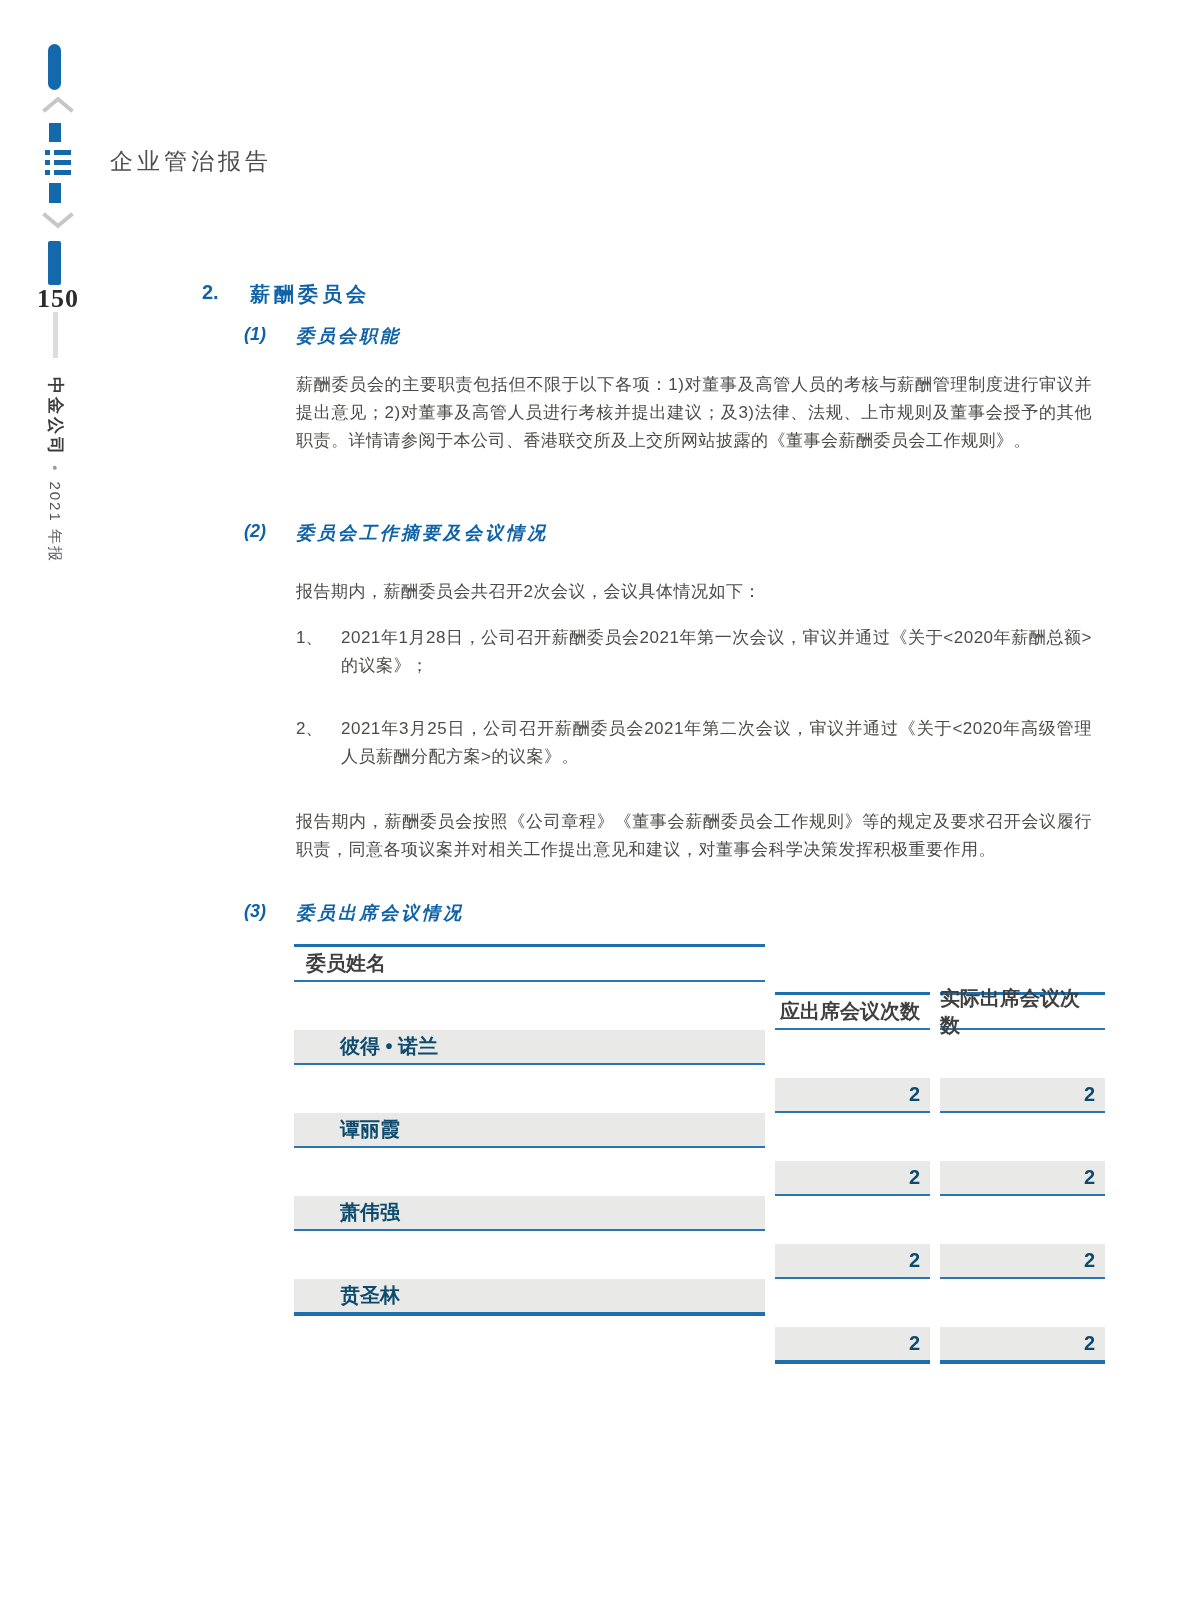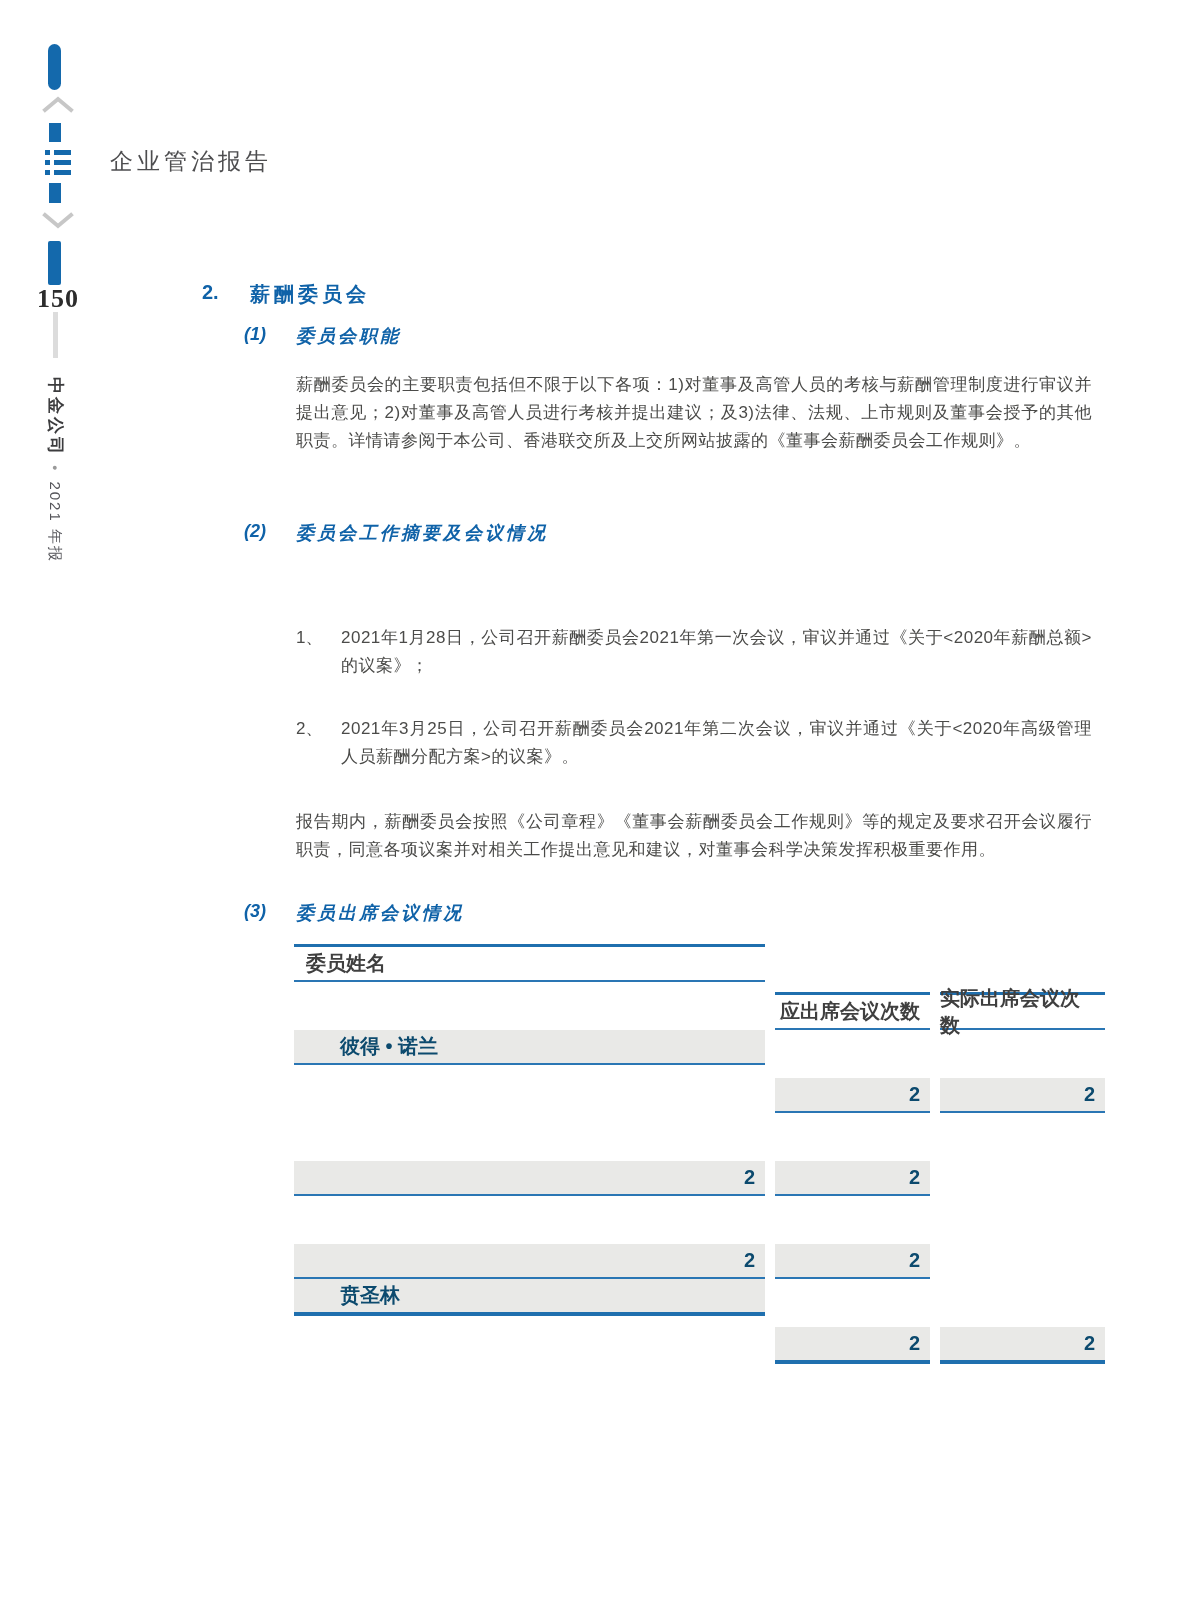--- a/index.html
+++ b/index.html
@@ -120,20 +120,21 @@
   <div class="sub-head sub1">
     <span class="sub-no">(1)</span>
     <span>委员会职能</span>
   </div>
   <div class="para para1">薪酬委员会的主要职责包括但不限于以下各项：1)对董事及高管人员的考核与薪酬管理制度进行审议并提出意见；2)对董事及高管人员进行考核并提出建议；及3)法律、法规、上市规则及董事会授予的其他职责。详情请参阅于本公司、香港联交所及上交所网站披露的《董事会薪酬委员会工作规则》。</div>
 
   <div class="sub-head sub2">
     <span class="sub-no">(2)</span>
     <span>委员会工作摘要及会议情况</span>
   </div>
+  <div class="para para2">报告期内，薪酬委员会共召开2次会议，会议具体情况如下：</div>
 
   <div class="list-item item1">
     <span class="li-no">1、</span>
     <span class="li-text">2021年1月28日，公司召开薪酬委员会2021年第一次会议，审议并通过《关于&lt;2020年薪酬总额&gt;的议案》；</span>
   </div>
   <div class="list-item item2">
     <span class="li-no">2、</span>
     <span class="li-text">2021年3月25日，公司召开薪酬委员会2021年第二次会议，审议并通过《关于&lt;2020年高级管理人员薪酬分配方案&gt;的议案》。</span>
   </div>
 
@@ -153,25 +154,27 @@
       </div>
     </div>
     <div class="t-body">
   <div class="t-row">
     <div class="t-cell c-name">彼得 • 诺兰</div>
     <div class="t-cell c-num">2</div>
     <div class="t-cell c-num">2</div>
   </div>
 
   <div class="t-row">
+    <div class="t-cell c-name">谭丽霞</div>
     <div class="t-cell c-num">2</div>
     <div class="t-cell c-num">2</div>
   </div>
 
   <div class="t-row">
+    <div class="t-cell c-name">萧伟强</div>
     <div class="t-cell c-num">2</div>
     <div class="t-cell c-num">2</div>
   </div>
 
   <div class="t-row">
     <div class="t-cell c-name">贲圣林</div>
     <div class="t-cell c-num">2</div>
     <div class="t-cell c-num">2</div>
   </div>
 </div>

